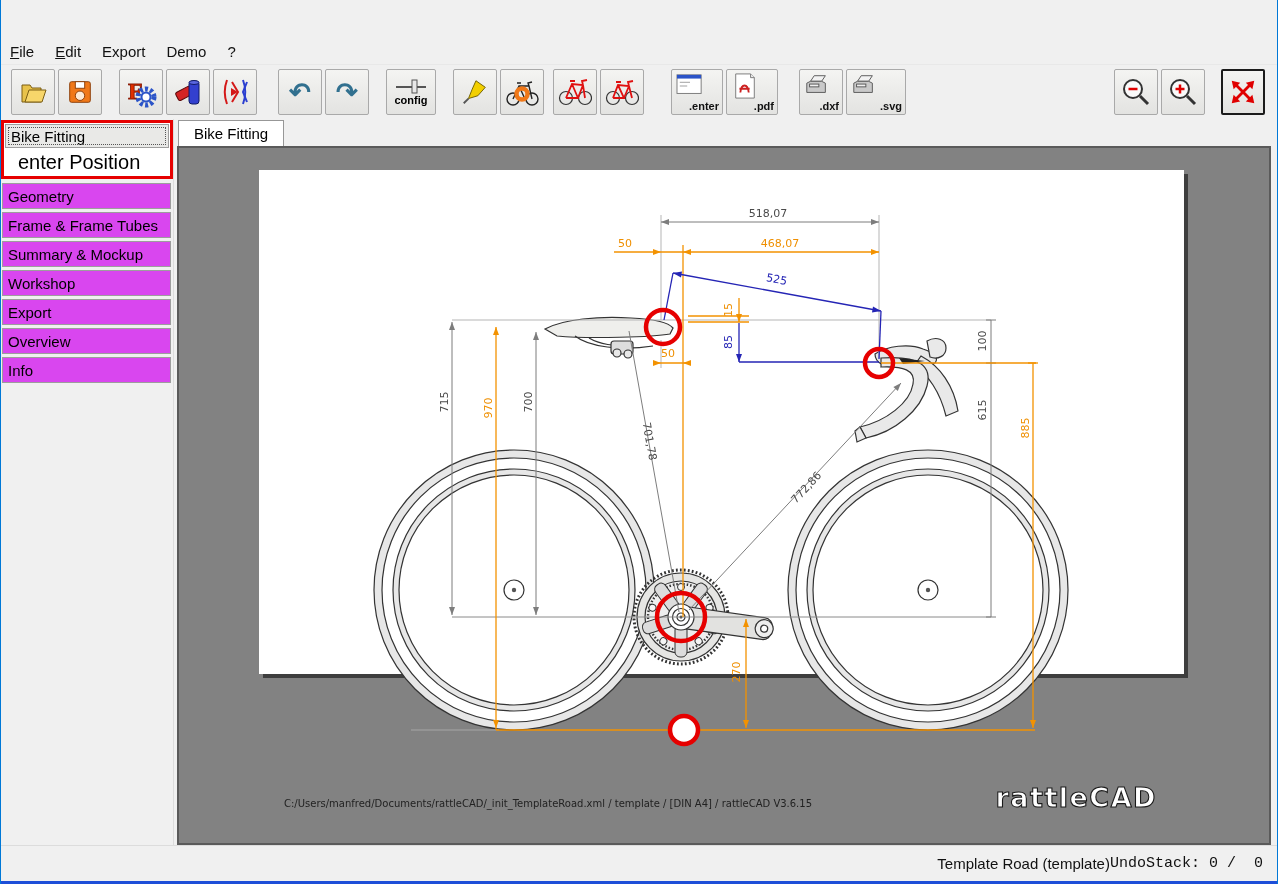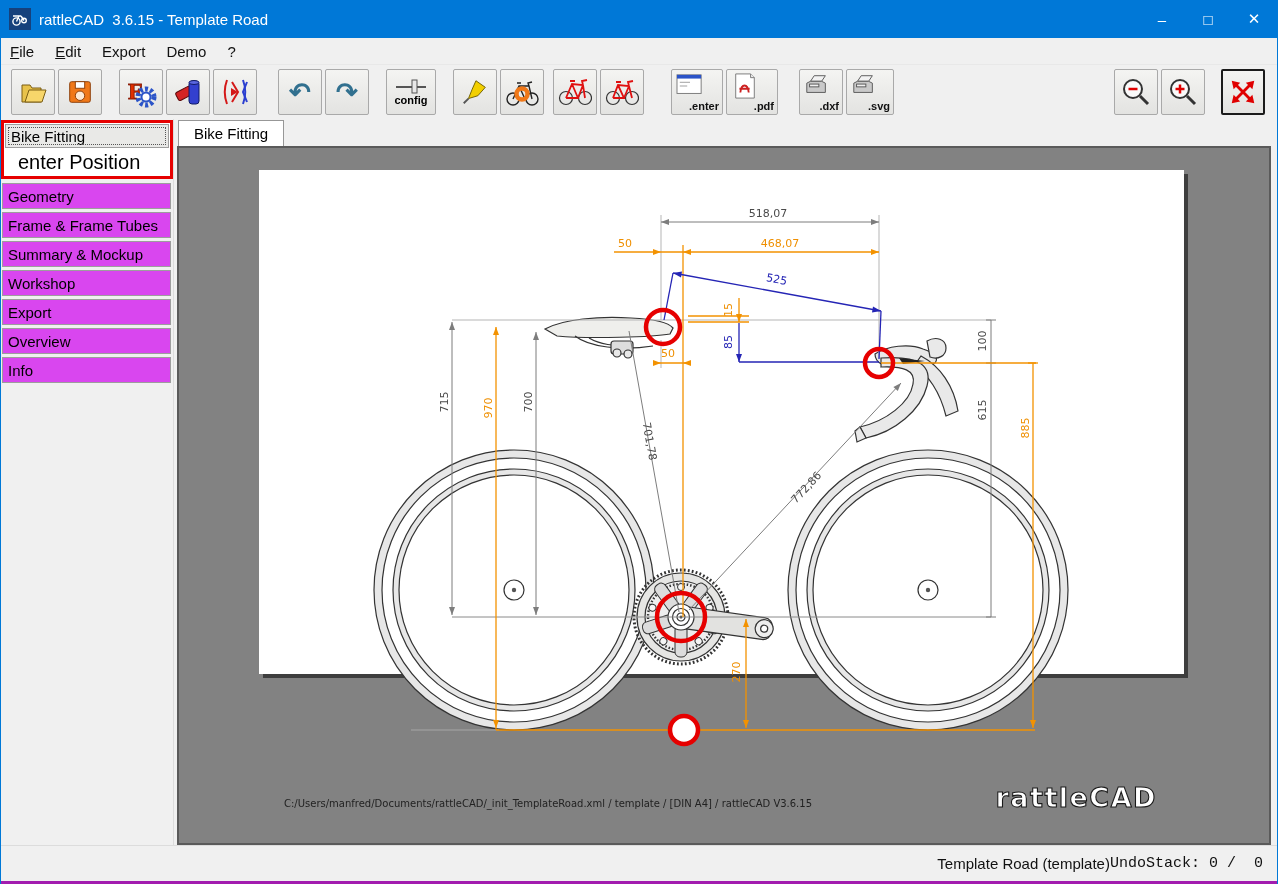--- a/index.html
+++ b/index.html
@@ -28,55 +28,40 @@
   .redgroup{margin:1px 0 0 0;border:3px solid #e60000;background:#fff;}
   .fit-head{height:24px;margin:1px;background:#e9e9e7;border:1px solid #9d9d9d;outline:1px dotted #555;outline-offset:-4px;display:flex;align-items:center;padding-left:5px;font-size:15px;box-sizing:border-box;}
   .fit-item{height:27px;background:#fff;display:flex;align-items:center;padding-left:14px;font-size:20px;}
   .sbtn{height:26px;margin:3px 2px 0 1px;background:#d946ef;border:1px solid #9d9d9d;display:flex;align-items:center;padding-left:5px;font-size:15px;box-sizing:border-box;}
   
   .tabrow{position:absolute;left:173px;top:119px;right:0;height:27px;background:#f0f0f0;}
   .tab{position:absolute;left:4px;top:1px;height:26px;line-height:26px;padding:0 15px;background:#fff;border:1px solid #979797;border-bottom:none;font-size:15px;box-sizing:border-box;}
   .canvas{position:absolute;left:176px;top:146px;right:6px;bottom:39px;background:#828282;border:2px solid #5a5a5a;box-sizing:border-box;}
   .page{position:absolute;left:80px;top:22px;width:925px;height:504px;background:#fff;box-shadow:4px 4px 0 0 #3e3e3e;}
   
-  .statusbar{position:absolute;left:0;bottom:0;right:0;height:39px;background:#f0f0f0;border-top:1px solid #dcdcdc;border-bottom:3px solid #a21caf;display:flex;align-items:center;font-size:15px;color:#111;box-sizing:border-box;}
+  .statusbar{position:absolute;left:0;bottom:0;right:0;height:39px;background:#f0f0f0;border-top:1px solid #dcdcdc;border-bottom:3px solid #1d4ed8;display:flex;align-items:center;font-size:15px;color:#111;box-sizing:border-box;}
   .doc{margin-left:auto;}
   .undo{margin-right:14px;white-space:pre;font-family:Liberation Mono, monospace;}
   
   .lRef{stroke:#b5b5b5;stroke-width:1;}
   .lG{stroke:#7d7d7d;stroke-width:1;}
   .lO{stroke:#f39200;stroke-width:1.3;}
   .lB{stroke:#2525b5;stroke-width:1.3;}
   .aG{fill:#7d7d7d;}.aO{fill:#f39200;}.aB{fill:#2525b5;}
   .tG{fill:#4a4a4a;font-size:11px;text-anchor:middle;font-family:"DejaVu Sans",sans-serif;}
   .tO{fill:#ef8f00;font-size:11px;text-anchor:middle;font-family:"DejaVu Sans",sans-serif;}
   .tB{fill:#2525b5;font-size:11px;text-anchor:middle;font-family:"DejaVu Sans",sans-serif;}
   .bike{stroke:#333;stroke-width:1.2;}
   .marker{fill:none;stroke:#e60000;stroke-width:4.5;}
 </style>
 </head>
 <body>
 
 <div class="window">
 
-  <div class="titlebar">
-    <div class="appicon">
-      <svg width="18" height="18" viewBox="0 0 18 18" aria-hidden="true">
-        <circle cx="5.5" cy="11.5" r="3.6" fill="none" stroke="#fff" stroke-width="1.4"></circle>
-        <circle cx="13" cy="10.5" r="2.3" fill="none" stroke="#fff" stroke-width="1.4"></circle>
-        <path d="M2 6 L10 6 M10 6 L13 10.5 M5.5 11.5 L8 6" fill="none" stroke="#fff" stroke-width="1.4"></path>
-      </svg>
-    </div>
-    <span class="title">rattleCAD  3.6.15 - Template Road</span>
-    <div class="wincontrols">
-      <div class="winbtn">–</div>
-      <div class="winbtn">□</div>
-      <div class="winbtn">✕</div>
-    </div>
-  </div>
 
   <div class="menubar">
     <span class="menuitem"><span class="u">F</span><span>ile</span></span>
     <span class="menuitem"><span class="u">E</span><span>dit</span></span>
     <span class="menuitem"><span class="u"></span><span>Export</span></span>
     <span class="menuitem"><span class="u"></span><span>Demo</span></span>
     <span class="menuitem"><span class="u"></span><span>?</span></span>
   </div>
 
   <div class="toolbar">
@@ -175,21 +160,21 @@
       <span class="lbl">.pdf</span>
     </div>
     <div class="tbtn wide" style="margin-left:21px;width:44px">
       <svg width="28" height="26" viewBox="0 0 30 28" style="position:absolute;left:3px;top:2px">
         <path d="M8 10 L12 4 L24 4 L20 10 Z" fill="#f2f2f2" stroke="#555"></path>
         <path d="M4 12 L8 10 L20 10 L24 12 L24 22 L4 22 Z" fill="#c9c9c9" stroke="#555"></path>
         <rect x="7" y="13" width="10" height="3" fill="#eee" stroke="#555"></rect>
       </svg>
       <span class="lbl">.dxf</span>
     </div>
-    <div class="tbtn wide" style="margin-left:3px;width:48px">
+    <div class="tbtn wide" style="margin-left:3px;width:60px">
       <svg width="28" height="26" viewBox="0 0 30 28" style="position:absolute;left:3px;top:2px">
         <path d="M8 10 L12 4 L24 4 L20 10 Z" fill="#f2f2f2" stroke="#555"></path>
         <path d="M4 12 L8 10 L20 10 L24 12 L24 22 L4 22 Z" fill="#c9c9c9" stroke="#555"></path>
         <rect x="7" y="13" width="10" height="3" fill="#eee" stroke="#555"></rect>
       </svg>
       <span class="lbl">.svg</span>
     </div>
     <div class="tbtn" style="margin-left:auto">
       <svg width="32" height="32" viewBox="0 0 32 32">
         <circle cx="13" cy="13" r="9" fill="#fafafa" stroke="#333" stroke-width="2"></circle>

